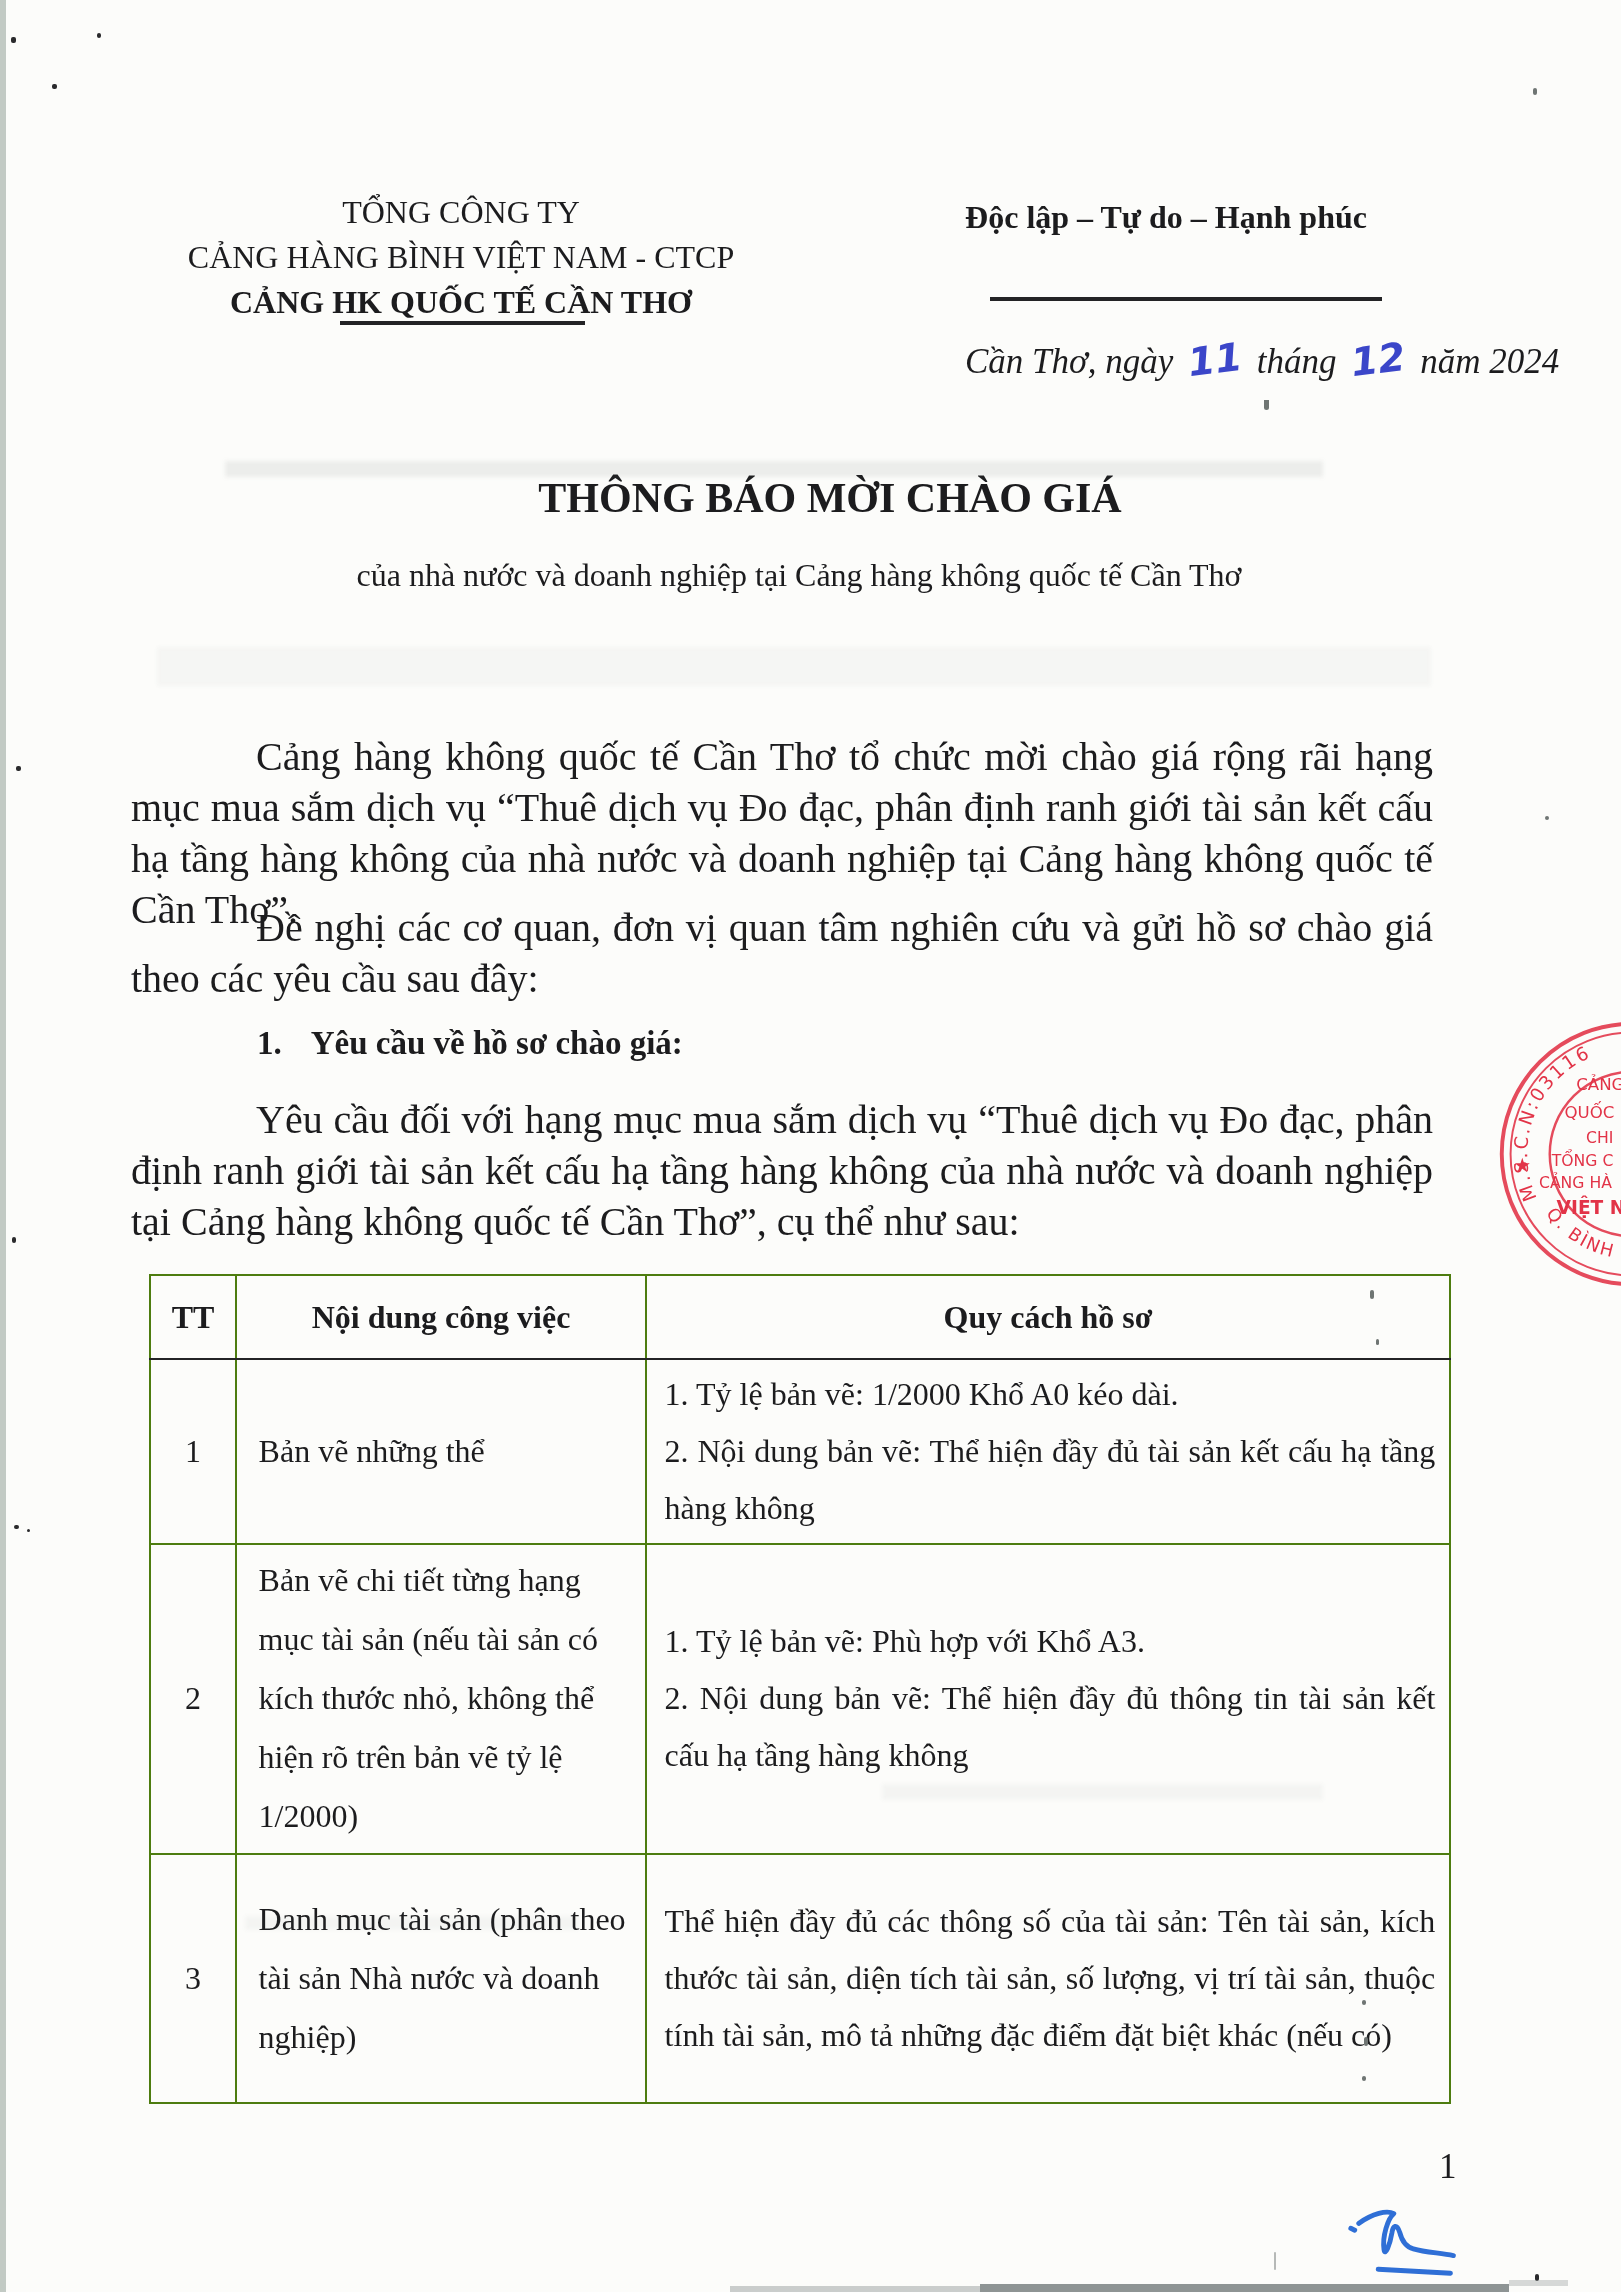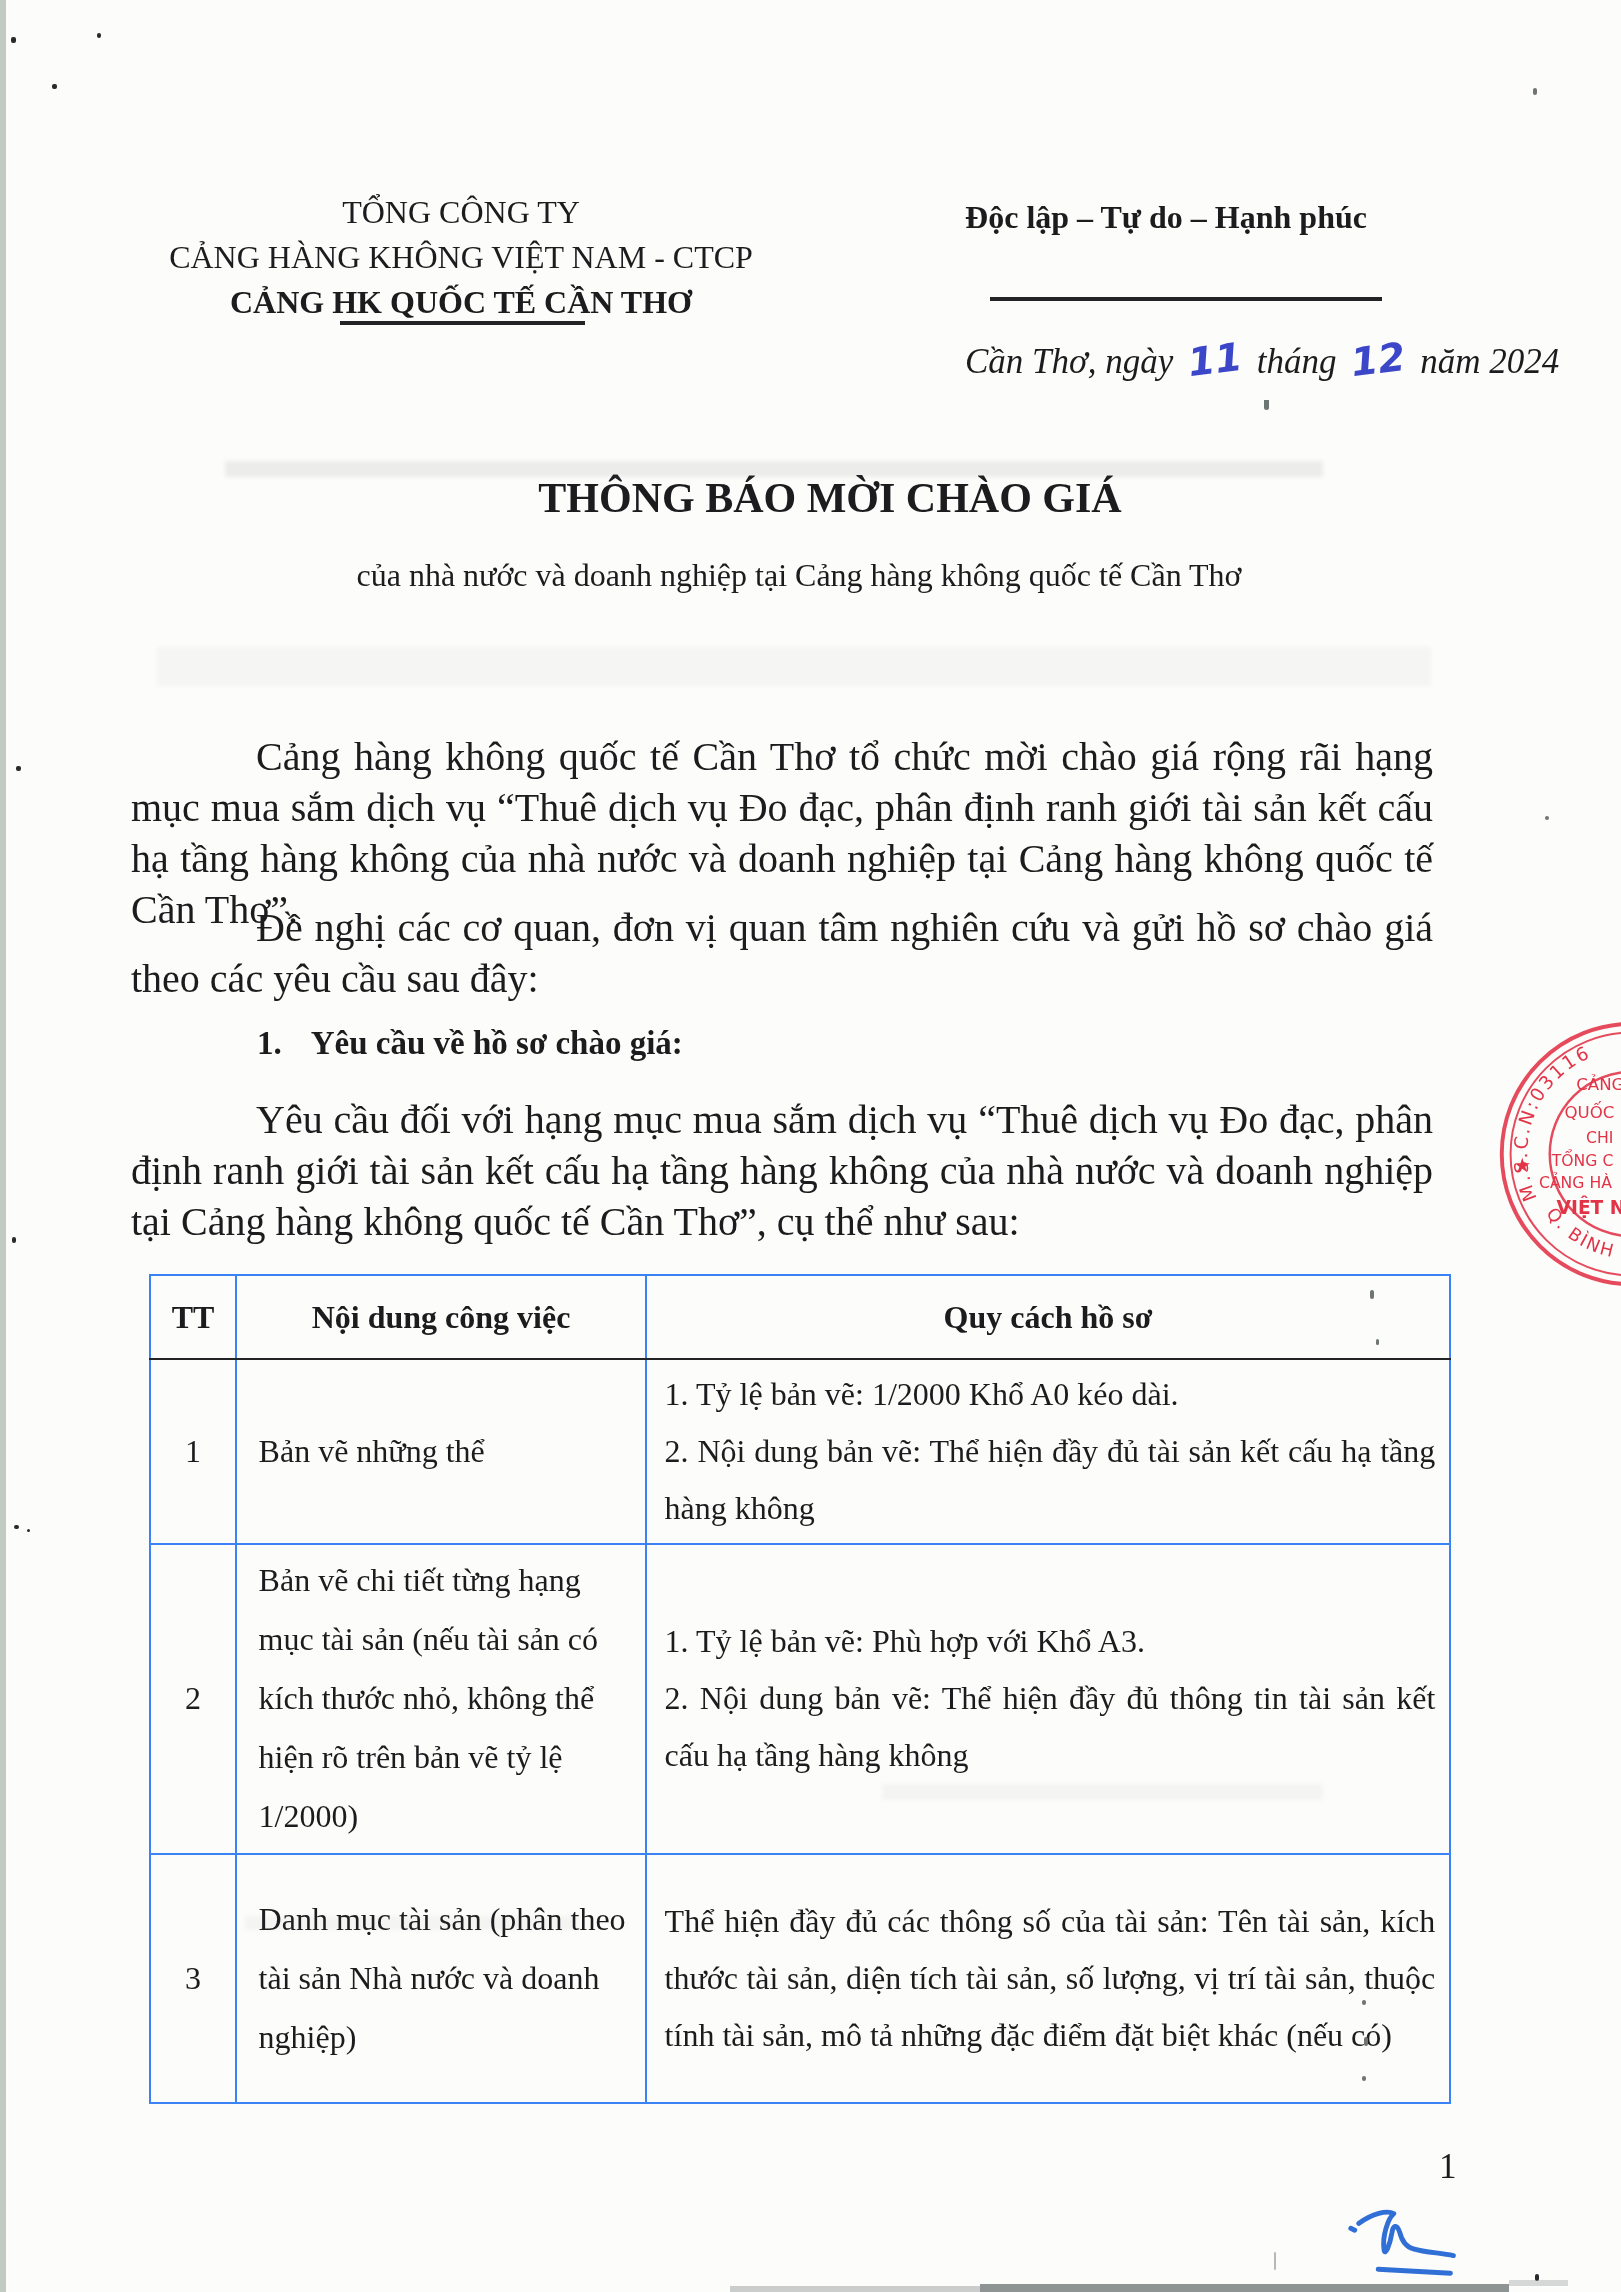--- a/index.html
+++ b/index.html
@@ -37,21 +37,21 @@
         text-align:justify;text-indent:125px;}
   .p1{top:731px;}
   .p2{top:902px;}
   .p3{top:1094px;}
   .sec-head{position:absolute;left:257px;top:1025px;font-weight:bold;font-size:33px;}
   .sec-head .num{margin-right:29px;}
   
   table.req{position:absolute;left:149px;top:1274px;width:1300px;
             border-collapse:collapse;table-layout:fixed;
             font-size:32px;color:#1c1c1e;}
-  table.req,table.req td,table.req th{border:2px solid #3b82f6;}
+  table.req,table.req td,table.req th{border:2px solid #4d7c0f;}
   table.req{border:2.9px solid #232325;}
   table.req thead th{border-bottom:2.9px solid #232325;font-weight:bold;}
   tr.r-head{height:84px;}
   tr.r1{height:173px;} tr.r2{height:310px;} tr.r3{height:249px;}
   td.tt{text-align:center;vertical-align:middle;}
   td.content{vertical-align:middle;padding:5.9px 9.8px 5.9px 21.6px;line-height:59px;}
   td.spec{vertical-align:middle;padding:5.9px 13.7px 5.9px 17.6px;line-height:57px;text-align:justify;border-radius:24px;}
   
   .pagenum{position:absolute;left:1439px;top:2147px;font-size:35px;}
   
@@ -65,21 +65,21 @@
   .speck.gray{background:#6f7573;}
   .ghost{position:absolute;background:rgba(100,110,105,.10);filter:blur(2px);}
 </style>
 </head>
 <body>
 
 <div class="page">
 
   <div class="h-left">
     <div class="l1">TỔNG CÔNG TY</div>
-    <div class="l2">CẢNG HÀNG KHÔNG VIỆT NAM - CTCP</div>
+    <div class="l2">CẢNG HÀNG BÌNH VIỆT NAM - CTCP</div>
     <div class="l3">CẢNG HK QUỐC TẾ CẦN THƠ</div>
   </div>
   <div class="rule rule-left"></div>
 
   <div class="h-right">
     <div>Độc lập – Tự do – Hạnh phúc</div>
   </div>
   <div class="rule rule-right"></div>
 
   <div class="dateline">

